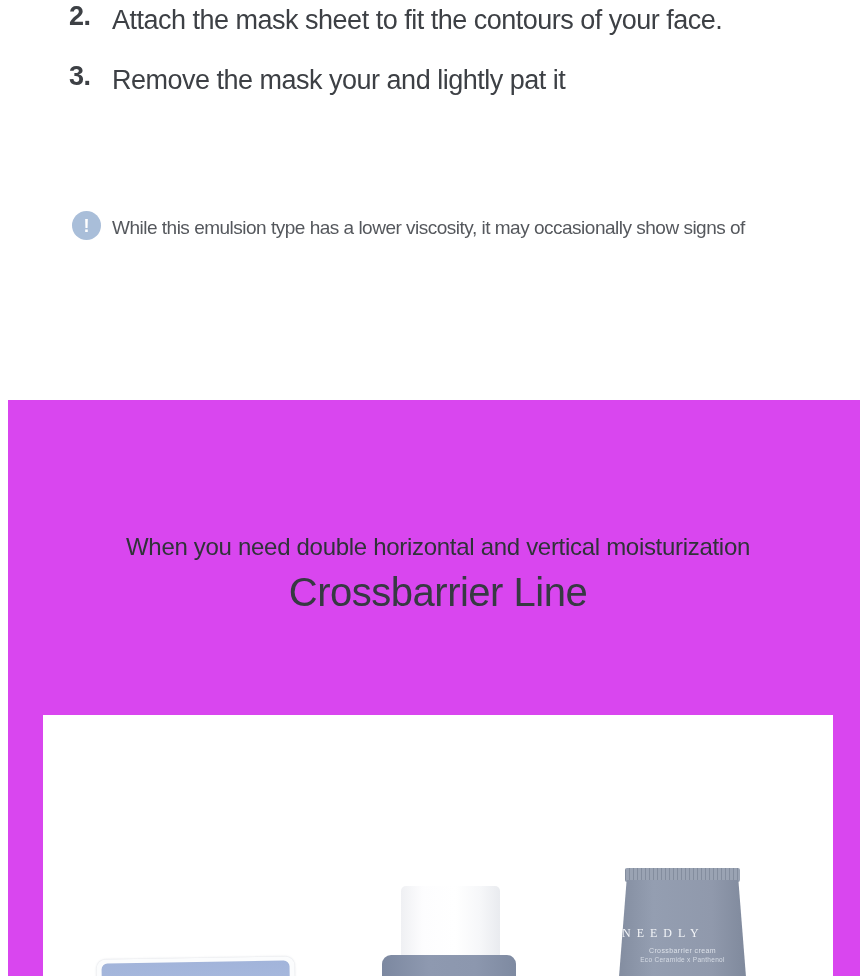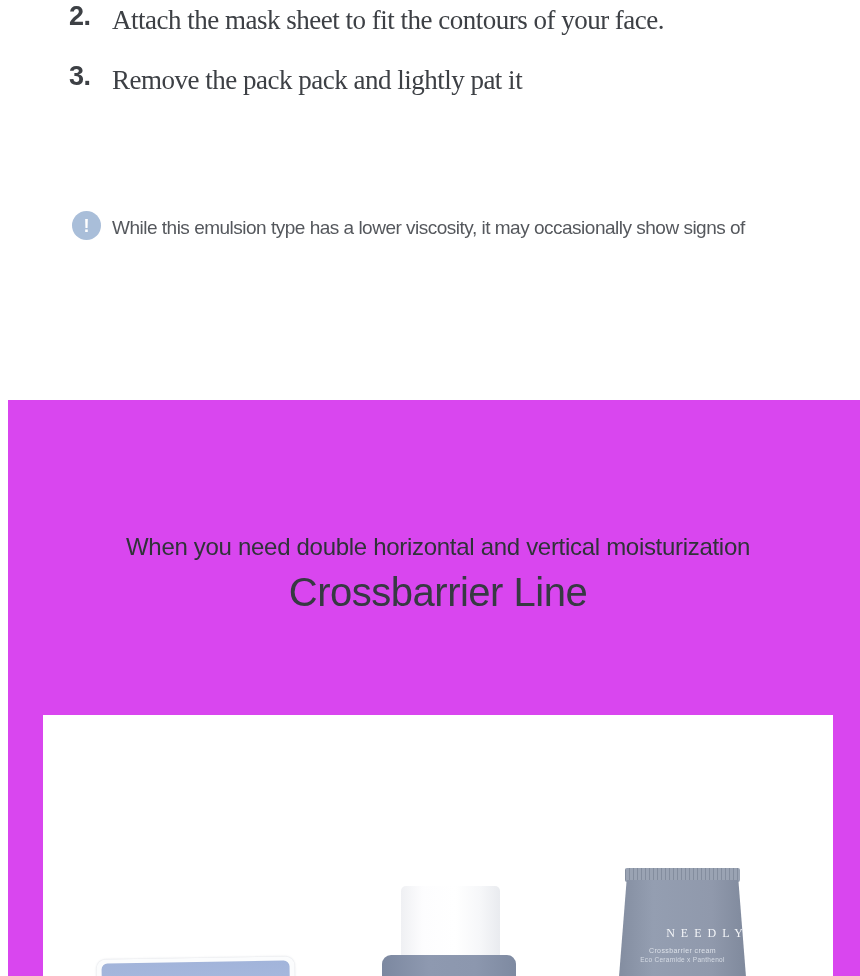--- a/index.html
+++ b/index.html
@@ -17,21 +17,21 @@
     font-size: 27px; font-weight: 700; color: #3d4045;
     letter-spacing: -0.5px; line-height: 30px;
   }
   .inst-text {
     position: absolute; left: 112px; top: 0;
     font-size: 27px; font-weight: 400; color: #3d4045;
     letter-spacing: -0.5px; line-height: 38px; white-space: nowrap;
   }
   .item-2 { top: 1px; }
   .item-3 { top: 61px; }
-  .inst-text span { display: block; font-family: Liberation Serif, serif; }
+  .inst-text span { display: block; }
   
   .note-icon {
     position: absolute; left: 72px; top: 211px;
     width: 29px; height: 29px; border-radius: 50%;
     background: #a9bed9;
     color: #ffffff; font-size: 18px; font-weight: 700;
     display: flex; align-items: center; justify-content: center;
     line-height: 1;
   }
   .note-text {
@@ -102,21 +102,21 @@
       #9aa3b3;
   }
   .tube-body {
     position: absolute; left: 573px; top: 165px;
     width: 133px; height: 135px;
     background: linear-gradient(to right, #828c9f, #949eb1 28%, #9099ac 72%, #7e889b);
     clip-path: polygon(8% 0, 92% 0, 100% 100%, 0 100%);
   }
   .tube-brand {
     position: absolute; left: 0; top: 46px; width: 100%;
-    text-align: right;
+    text-align: left;
     font-family: "Liberation Serif", serif;
     font-size: 12px; color: #f3f5f8;
     letter-spacing: 6px; text-indent: 6px;
   }
   .tube-line1 {
     position: absolute; left: 0; top: 67px; width: 100%;
     text-align: center;
     font-size: 7px; color: #dce1e9; letter-spacing: 0.4px;
   }
   .tube-line2 {
@@ -131,21 +131,21 @@
 <div>
   <div class="inst-item item-2">
     <span class="inst-num">2.</span>
     <div class="inst-text">
       <span>Attach the mask sheet to fit the contours of your face.</span>
     </div>
   </div>
   <div class="inst-item item-3">
     <span class="inst-num">3.</span>
     <div class="inst-text">
-      <span>Remove the pack pack and lightly pat it</span>
+      <span>Remove the mask your and lightly pat it</span>
     </div>
   </div>
 </div>
 
 <div>
   <div class="note-icon">
     <span>!</span>
   </div>
   <div class="note-text">
     <span>While this emulsion type has a lower viscosity, it may occasionally show signs of</span>

